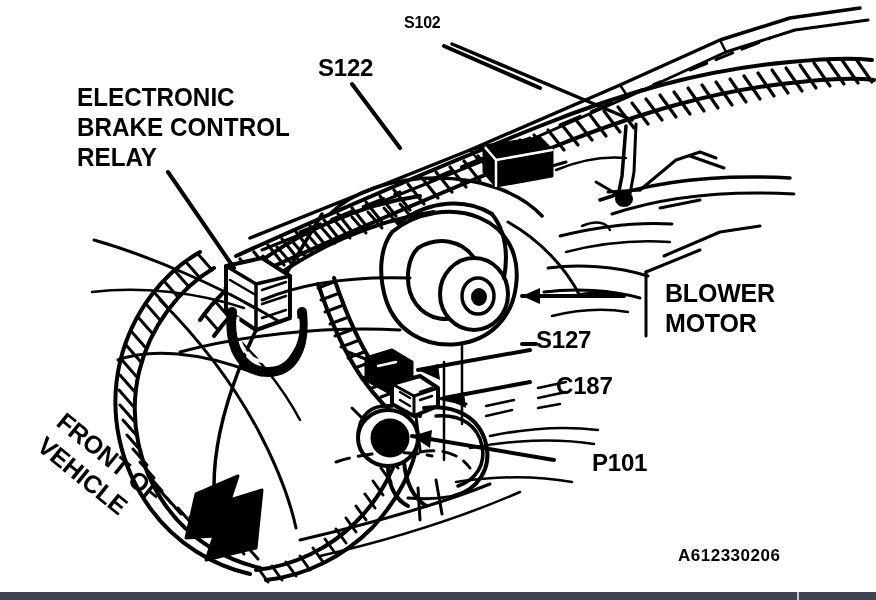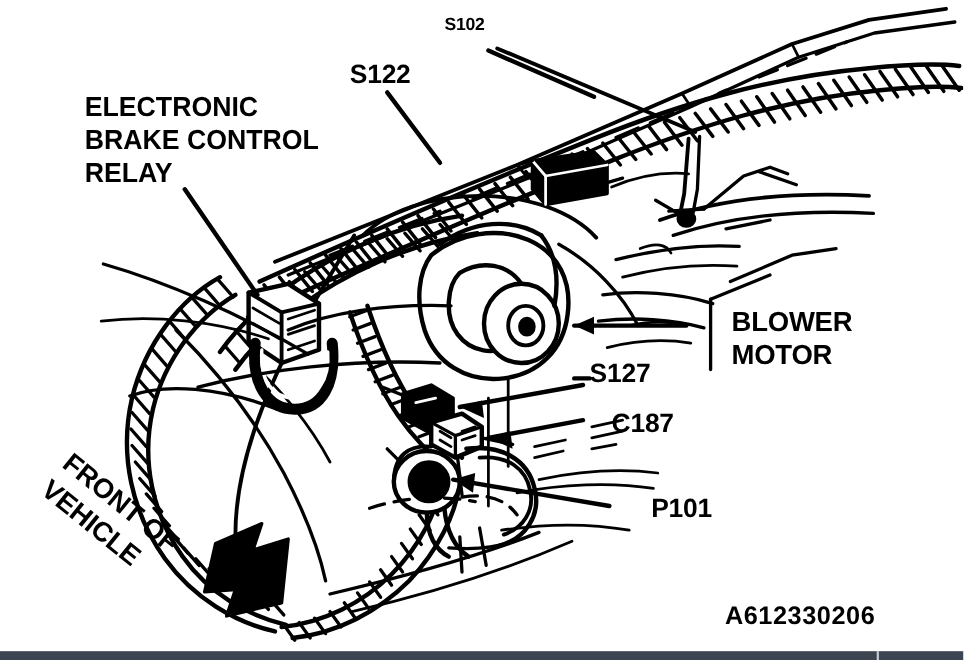--- a/index.html
+++ b/index.html
@@ -70,22 +70,22 @@
   #label-c187 {
     left: 536px; top: 372px;
     font-size: 24px;
     margin-left: 20px;
   }
   #label-p101 {
     left: 592px; top: 449px;
     font-size: 24px;
   }
   #label-partnum {
-    left: 659px; top: 546px;
-    font-size: 23px;
+    left: 678px; top: 546px;
+    font-size: 17px;
     letter-spacing: 0.5px;
   }
   #label-front-of-vehicle {
     left: 70px; top: 406px;
     font-size: 25px;
     line-height: 31px;
     transform: rotate(39deg);
     transform-origin: left top;
   }
   #bottom-bar {

